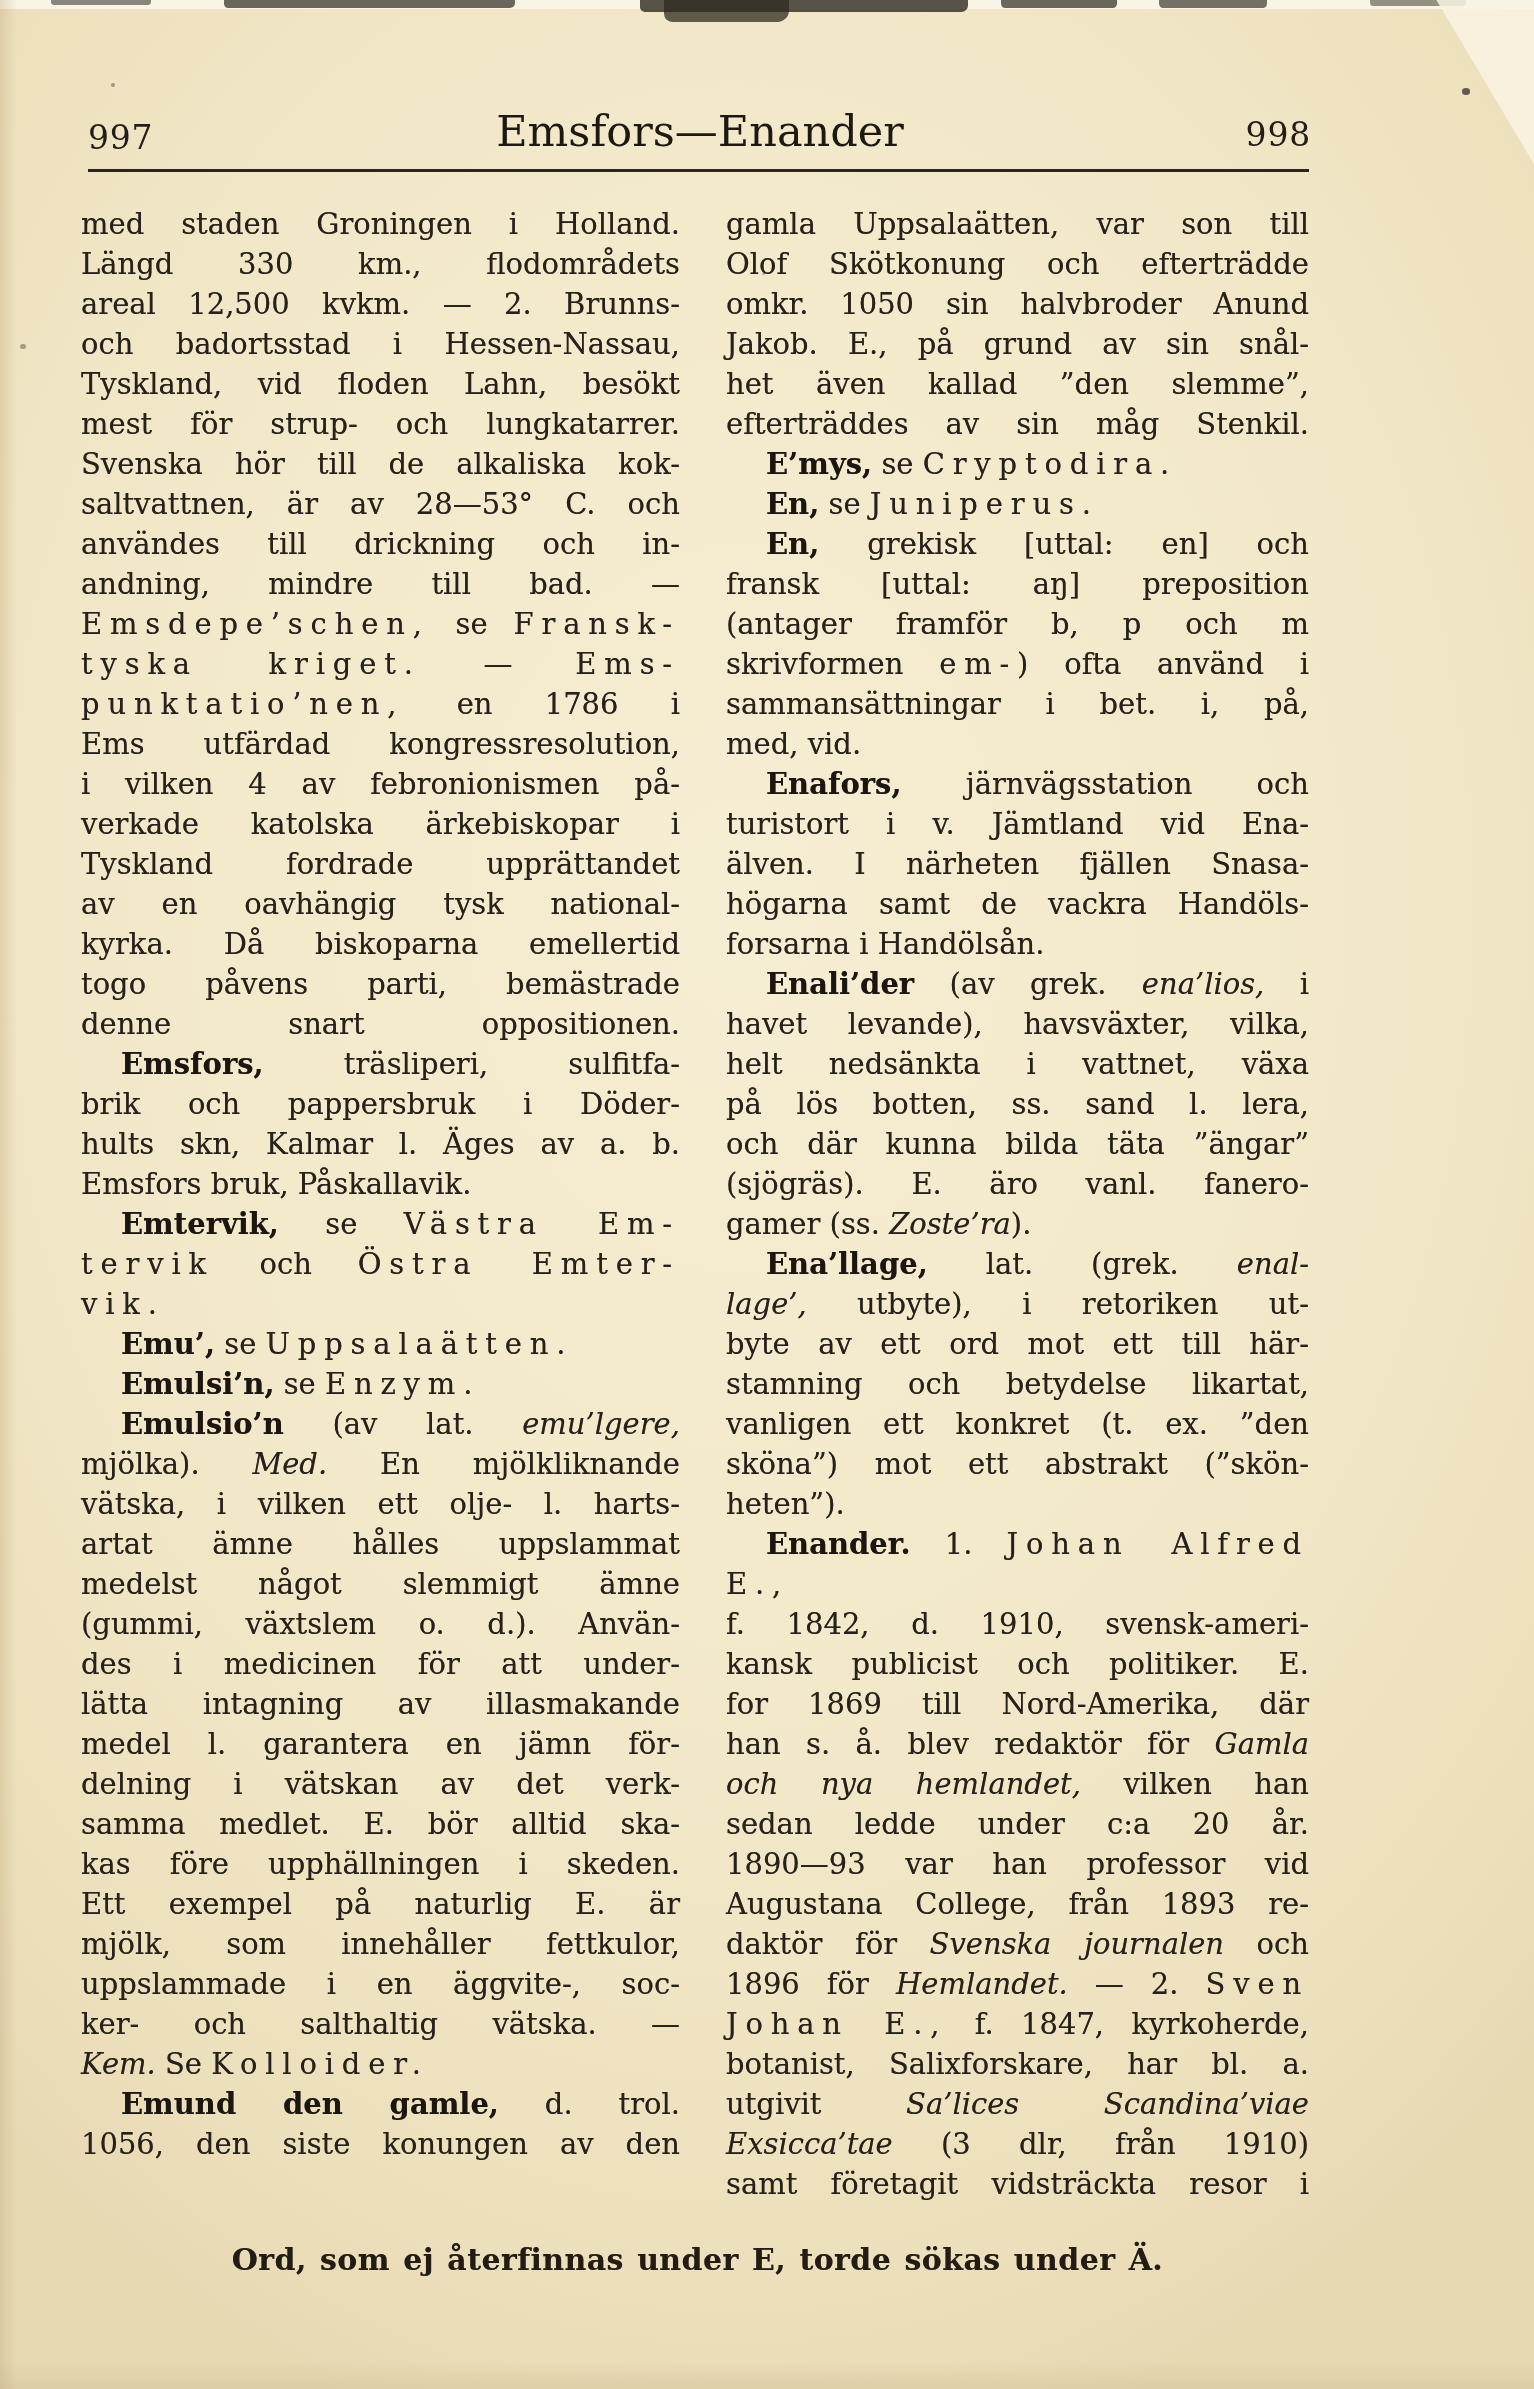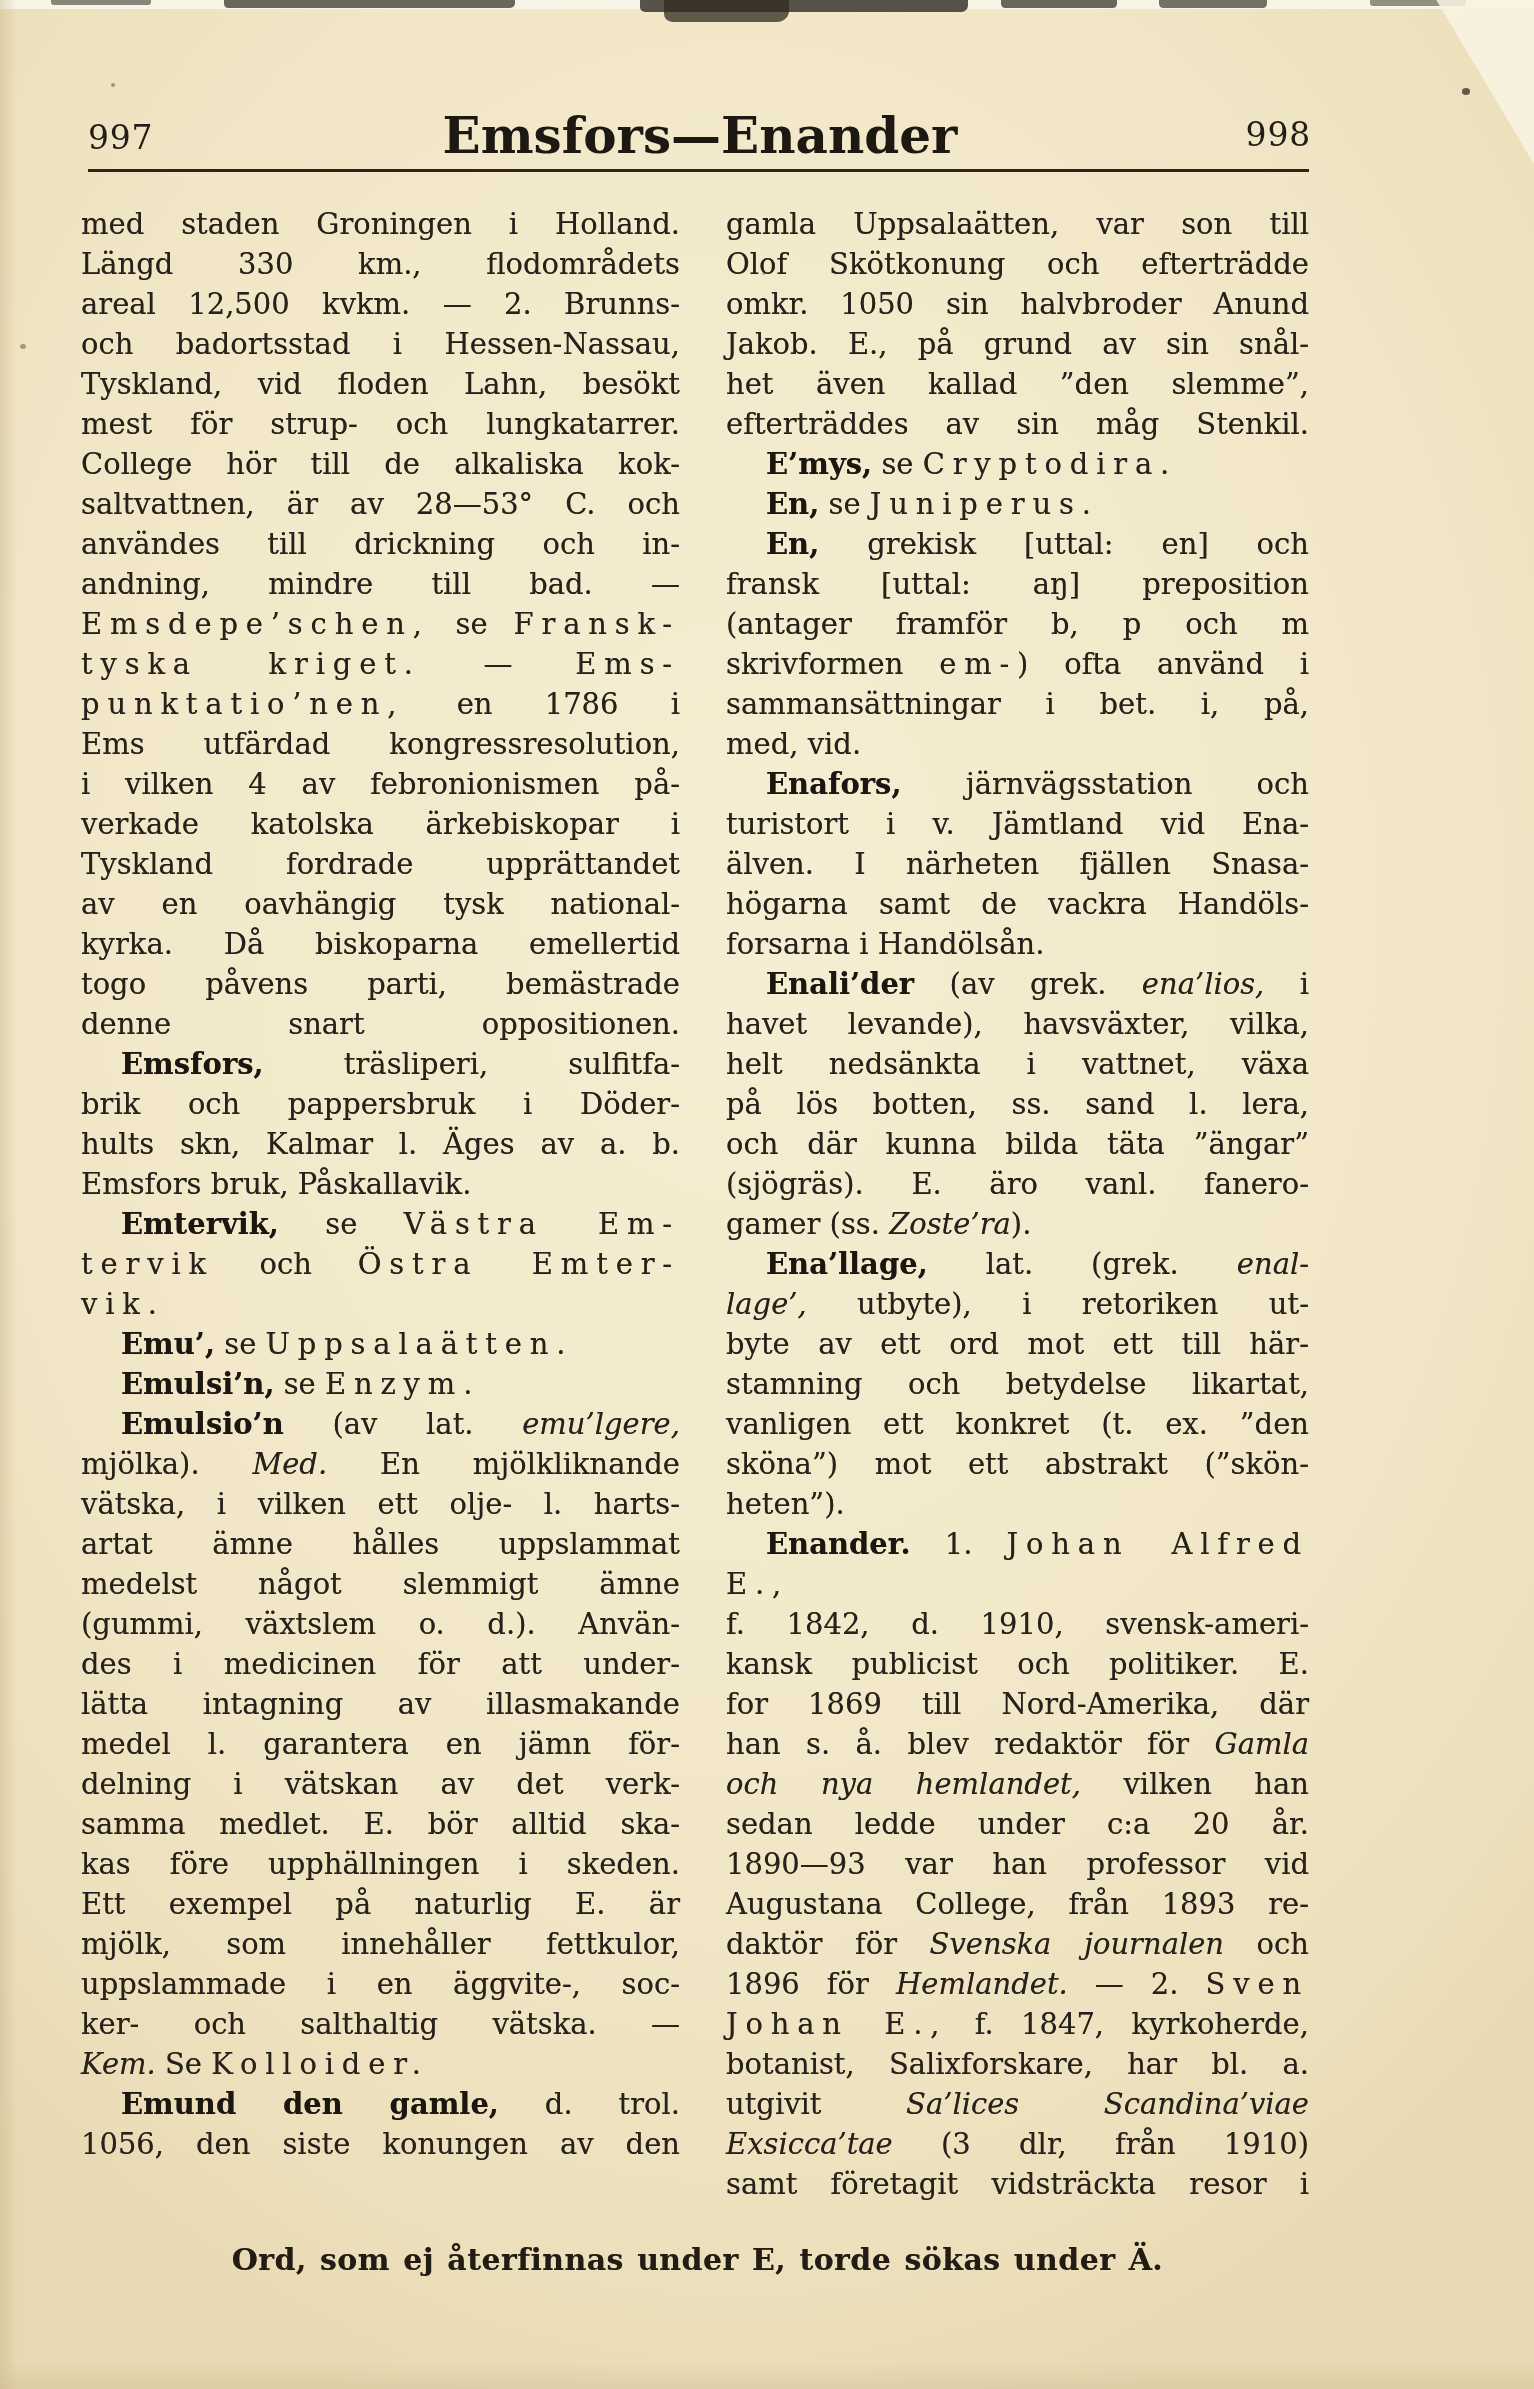--- a/index.html
+++ b/index.html
@@ -31,21 +31,21 @@
   .speck{position:absolute;border-radius:50%;}
   .sp1{left:1462px;top:88px;width:8.3px;height:6.6px;background:#4a4336;opacity:.85;}
   .sp2{left:111px;top:83px;width:4.2px;height:4.2px;background:#6a6050;opacity:.6;}
   .sp3{left:20px;top:344px;width:5.8px;height:5px;background:#55503f;opacity:.5;}
   .sp4{left:762px;top:272px;width:3.3px;height:3.3px;background:#6a6050;opacity:.45;}
   
   .pagenum{position:absolute;font-size:33px;letter-spacing:0.8px;color:#221d16;}
   .pn-left{left:88px;top:118px;}
   .pn-right{left:1311px;top:115px;transform:translateX(-100%);}
   .htitle{position:absolute;left:700px;top:106px;transform:translateX(-50%);
-    font-size:50px;font-weight:bold;white-space:nowrap;color:#1d1811;}
+    font-size:43px;font-weight:normal;white-space:nowrap;color:#1d1811;}
   .hrule{position:absolute;left:88px;top:169px;width:1221px;height:2.5px;background:#2b251c;}
   
   .col{position:absolute;top:204px;font-size:29px;line-height:40px;
     text-shadow:0 0 0.5px rgba(42,34,22,.55);}
   .col-left{left:81px;width:599px;}
   .col-right{left:726px;width:583px;}
   .tline{text-align:justify;text-align-last:justify;}
   .tline.nj{text-align:right;text-align-last:left;}
   .tline.ind{text-indent:40px;}
   .tline .b{font-weight:bold;color:#1c1610;}
@@ -82,21 +82,21 @@
   <div class="pagenum pn-right">998</div>
   <div class="hrule"></div>
 
   <div class="col col-left" id="col-left">
       <div class="tline"><span>med staden Groningen i Holland.</span></div>
       <div class="tline"><span>Längd 330 km., flodområdets</span></div>
       <div class="tline"><span>areal 12,500 kvkm. — 2. Brunns-</span></div>
       <div class="tline"><span>och badortsstad i Hessen-Nassau,</span></div>
       <div class="tline"><span>Tyskland, vid floden Lahn, besökt</span></div>
       <div class="tline"><span>mest för strup- och lungkatarrer.</span></div>
-      <div class="tline"><span>College hör till de alkaliska kok-</span></div>
+      <div class="tline"><span>Svenska hör till de alkaliska kok-</span></div>
       <div class="tline"><span>saltvattnen, är av 28—53° C. och</span></div>
       <div class="tline"><span>användes till drickning och in-</span></div>
       <div class="tline"><span>andning, mindre till bad. —</span></div>
       <div class="tline"><span class="sp">Emsdepe’schen,</span><span> se </span><span class="sp">Fransk-</span></div>
       <div class="tline"><span class="sp">tyska kriget.</span><span> — </span><span class="sp">Ems-</span></div>
       <div class="tline"><span class="sp">punktatio’nen,</span><span> en 1786 i</span></div>
       <div class="tline"><span>Ems utfärdad kongressresolution,</span></div>
       <div class="tline"><span>i vilken 4 av febronionismen på-</span></div>
       <div class="tline"><span>verkade katolska ärkebiskopar i</span></div>
       <div class="tline"><span>Tyskland fordrade upprättandet</span></div>

